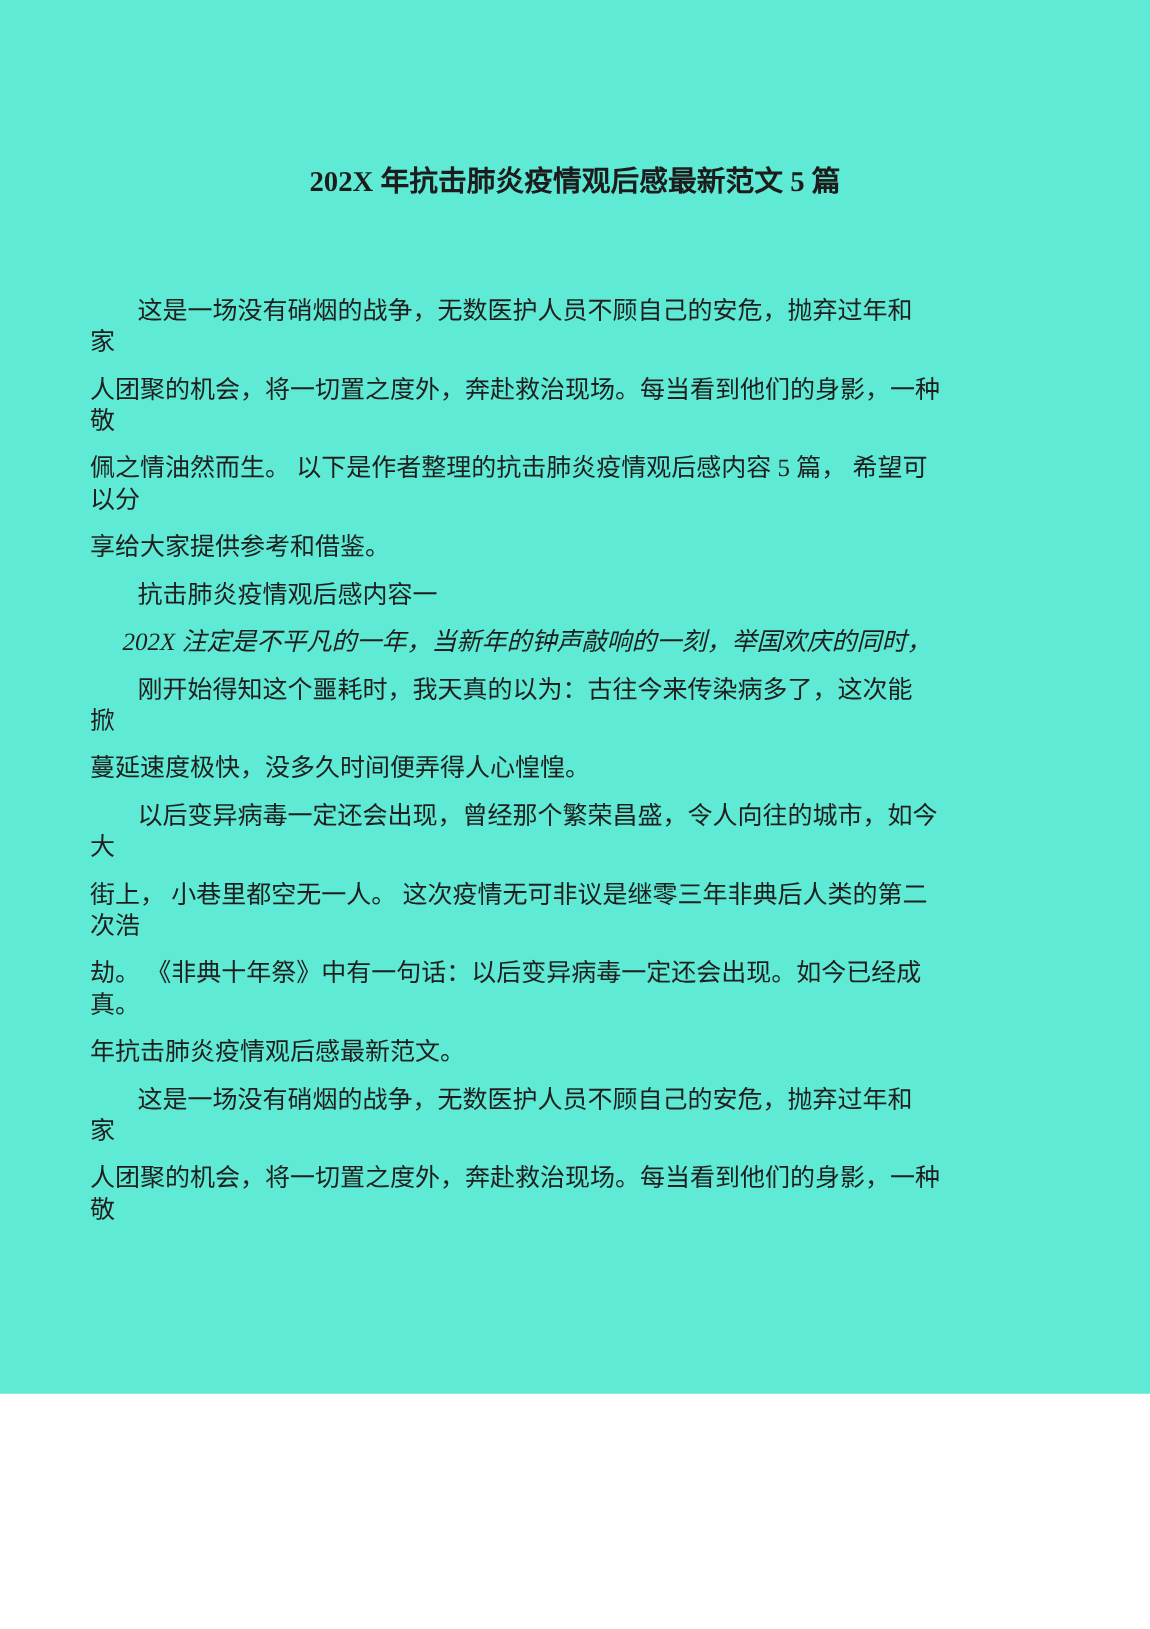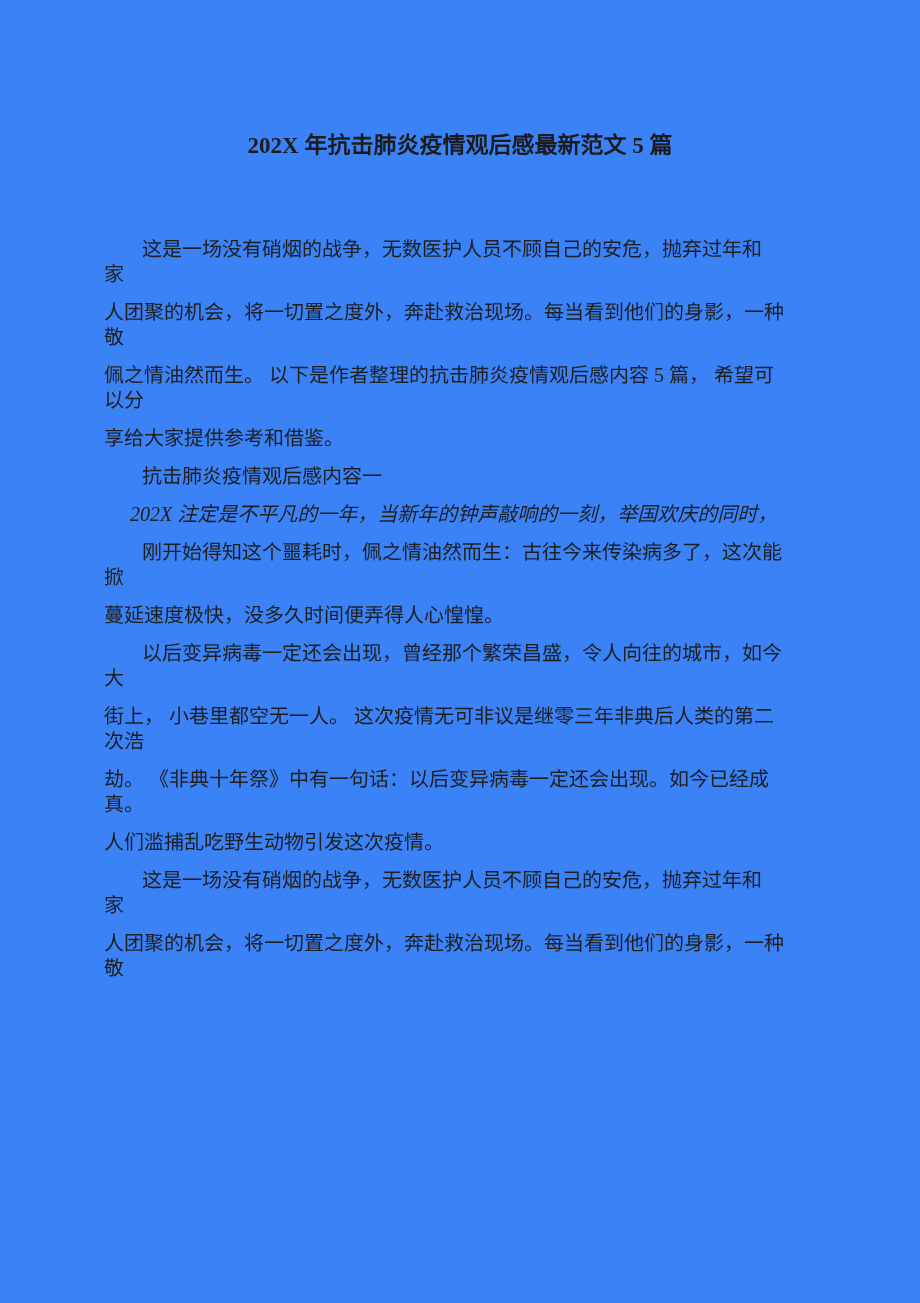--- a/index.html
+++ b/index.html
@@ -9,37 +9,37 @@
   }
   body {
     width: 920px;
     height: 1303px;
     overflow: hidden;
     font-family: "Liberation Serif", "DejaVu Serif", serif;
     color: #1f1f1f;
   }
   .page {
     width: 920px;
-    height: 1303px;
-    background: #3b82f6;
+    height: 1115px;
+    background: #5eead4;
     box-sizing: border-box;
   }
   .doc-title {
     margin: 0 0 76px 0;
     padding-top: 131px;
     width: 920px;
     text-align: center;
     font-size: 23px;
     line-height: 30px;
     font-weight: bold;
     color: #1c1c1c;
     white-space: pre-wrap;
   }
   .doc-body {
-    padding-left: 104px;
+    padding-left: 72px;
     width: 683px;
     margin-top: 28px;
   }
   .doc-body p {
     margin: 0 0 13px 0;
     font-size: 20px;
     line-height: 25px;
     white-space: pre-wrap;
     color: #1f1f1f;
   }
@@ -56,29 +56,29 @@
   <main class="doc-body">
     <p class="indent">这是一场没有硝烟的战争，无数医护人员不顾自己的安危，抛弃过年和
 家</p>
     <p>人团聚的机会，将一切置之度外，奔赴救治现场。每当看到他们的身影，一种
 敬</p>
     <p>佩之情油然而生。 以下是作者整理的抗击肺炎疫情观后感内容 5 篇， 希望可
 以分</p>
     <p>享给大家提供参考和借鉴。</p>
     <p class="indent">抗击肺炎疫情观后感内容一</p>
     <p class="indent-sm">202X 注定是不平凡的一年，当新年的钟声敲响的一刻，举国欢庆的同时，</p>
-    <p class="indent">刚开始得知这个噩耗时，佩之情油然而生：古往今来传染病多了，这次能
+    <p class="indent">刚开始得知这个噩耗时，我天真的以为：古往今来传染病多了，这次能
 掀</p>
     <p>蔓延速度极快，没多久时间便弄得人心惶惶。</p>
     <p class="indent">以后变异病毒一定还会出现，曾经那个繁荣昌盛，令人向往的城市，如今
 大</p>
     <p>街上， 小巷里都空无一人。 这次疫情无可非议是继零三年非典后人类的第二
 次浩</p>
     <p>劫。 《非典十年祭》中有一句话：以后变异病毒一定还会出现。如今已经成
 真。</p>
-    <p>人们滥捕乱吃野生动物引发这次疫情。</p>
+    <p>年抗击肺炎疫情观后感最新范文。</p>
     <p class="indent">这是一场没有硝烟的战争，无数医护人员不顾自己的安危，抛弃过年和
 家</p>
     <p>人团聚的机会，将一切置之度外，奔赴救治现场。每当看到他们的身影，一种
 敬</p>
   </main>
 
 </div>
 
 </body></html>

